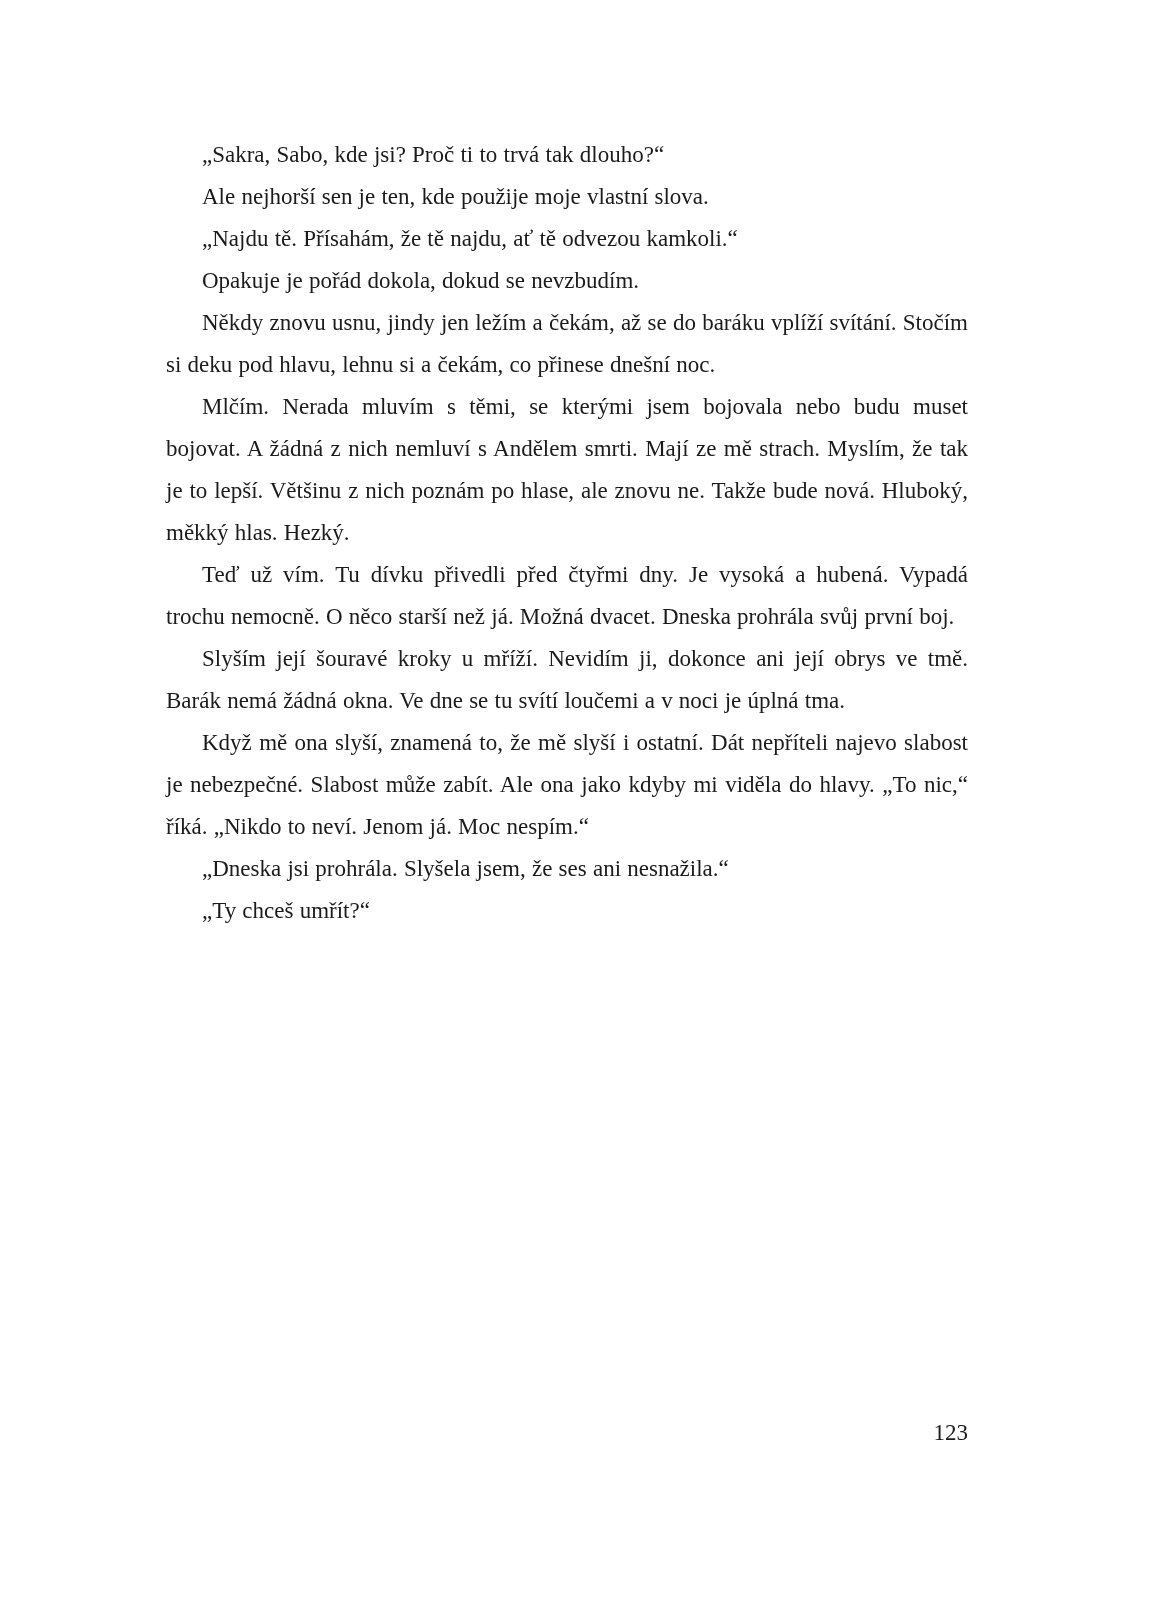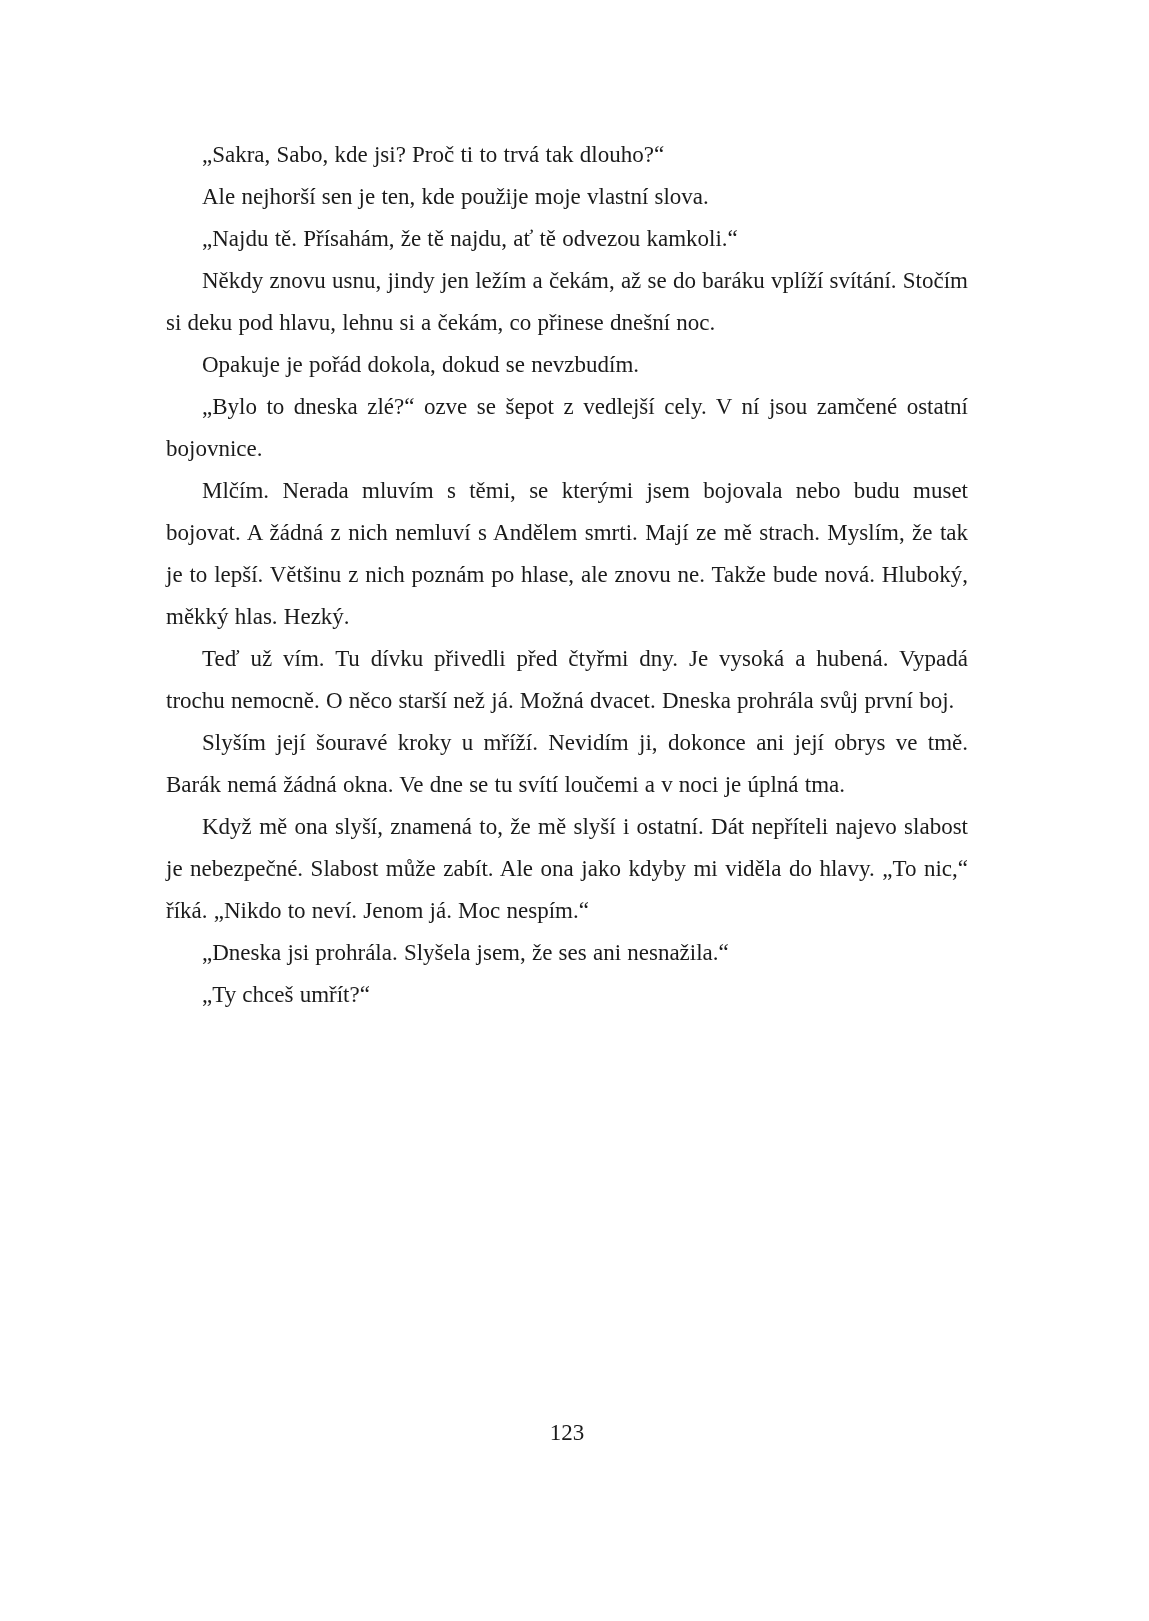--- a/index.html
+++ b/index.html
@@ -33,36 +33,35 @@
     text-indent: 36px;
     text-align: justify;
     text-justify: inter-word;
     word-spacing: 0.02em;
   }
   .page-number {
     position: absolute;
     left: 166px;
     top: 1412px;
     width: 802px;
-    text-align: center;
+    text-align: right;
     font-size: 23px;
     line-height: 42px;
   }
 </style>
 </head>
 <body>
 
 <div class="page">
   <div class="text-block">
       <p class="para" lang="cs">„Sakra, Sabo, kde jsi? Proč ti to trvá tak dlouho?“</p>
       <p class="para" lang="cs">Ale nejhorší sen je ten, kde použije moje vlastní slova.</p>
       <p class="para" lang="cs">„Najdu tě. Přísahám, že tě najdu, ať tě odvezou kamkoli.“</p>
+      <p class="para" lang="cs">Opakuje je pořád dokola, dokud se nevzbudím.</p>
       <p class="para" lang="cs">Někdy znovu usnu, jindy jen ležím a čekám, až se do baráku vplíží svítání. Stočím si deku pod hlavu, lehnu si a čekám, co přinese dnešní noc.</p>
-      <p class="para" lang="cs">Opakuje je pořád dokola, dokud se nevzbudím.</p>
-      <p class="para" lang="cs">„Bylo to dneska zlé?“ ozve se šepot z vedlejší cely. V ní jsou zamčené ostatní bojovnice.</p>
       <p class="para" lang="cs">Mlčím. Nerada mluvím s těmi, se kterými jsem bojovala nebo budu muset bojovat. A žádná z nich nemluví s Andělem smrti. Mají ze mě strach. Myslím, že tak je to lepší. Většinu z nich poznám po hlase, ale znovu ne. Takže bude nová. Hluboký, měkký hlas. Hezký.</p>
       <p class="para" lang="cs">Teď už vím. Tu dívku přivedli před čtyřmi dny. Je vysoká a hubená. Vypadá trochu nemocně. O něco starší než já. Možná dvacet. Dneska prohrála svůj první boj.</p>
       <p class="para" lang="cs">Slyším její šouravé kroky u mříží. Nevidím ji, dokonce ani její obrys ve tmě. Barák nemá žádná okna. Ve dne se tu svítí loučemi a v noci je úplná tma.</p>
       <p class="para" lang="cs">Když mě ona slyší, znamená to, že mě slyší i ostatní. Dát nepříteli najevo slabost je nebezpečné. Slabost může zabít. Ale ona jako kdyby mi viděla do hlavy. „To nic,“ říká. „Nikdo to neví. Jenom já. Moc nespím.“</p>
       <p class="para" lang="cs">„Dneska jsi prohrála. Slyšela jsem, že ses ani nesnažila.“</p>
       <p class="para" lang="cs">„Ty chceš umřít?“</p>
     </div>
   <div class="page-number">123</div>
 </div>
 

